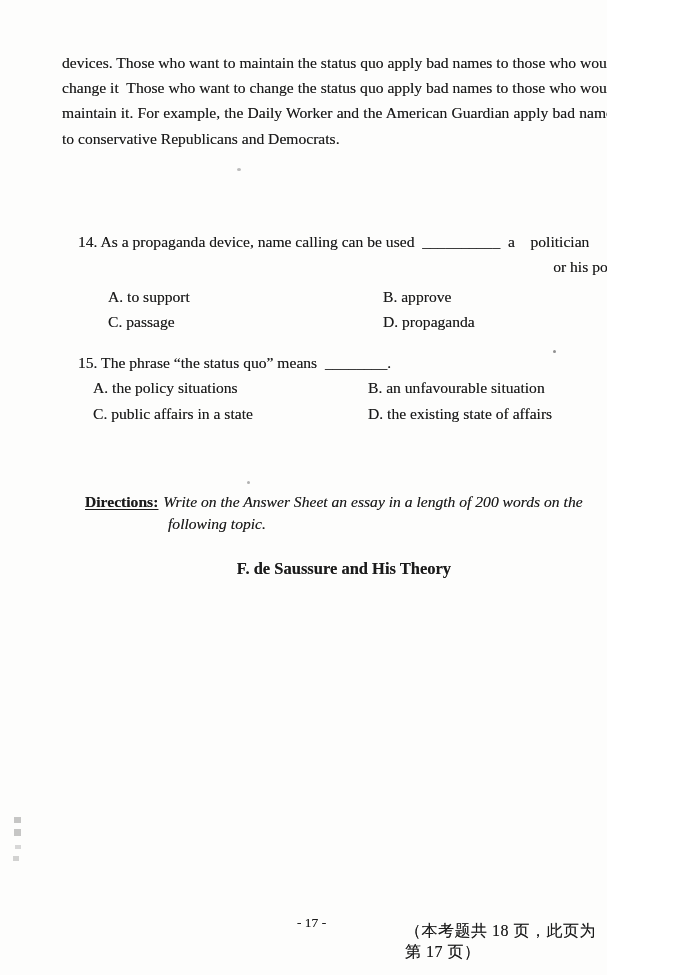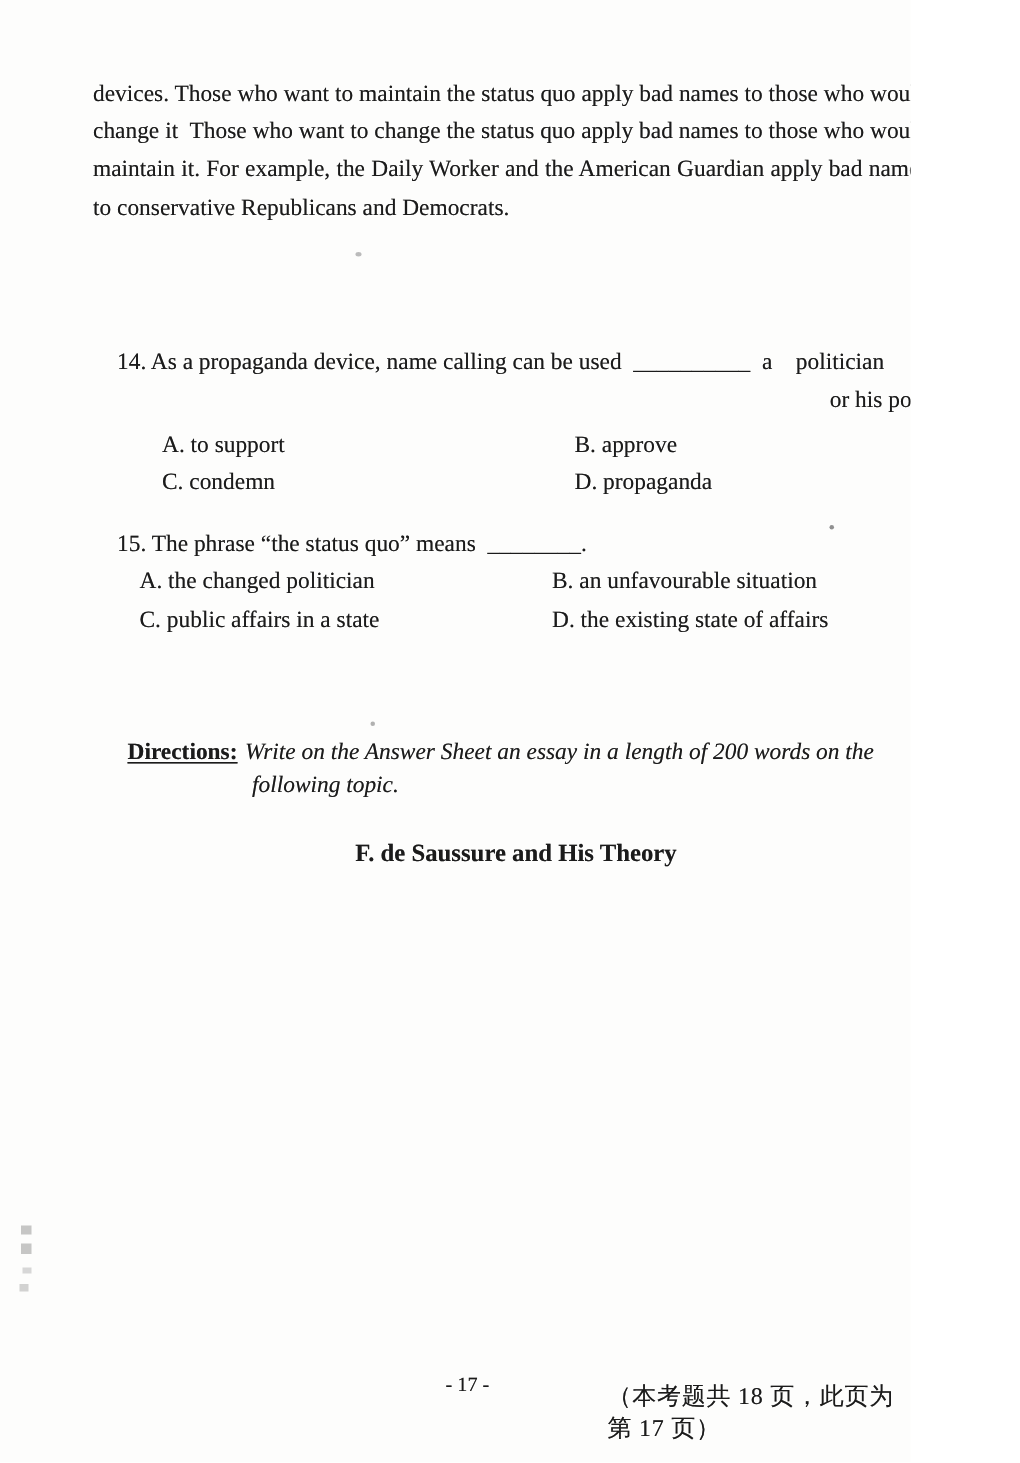--- a/index.html
+++ b/index.html
@@ -111,29 +111,29 @@
 
   <p class="para">devices. Those who want to maintain the status quo apply bad names to those who would change it&nbsp; Those who want to change the status quo apply bad names to those who would maintain it. For example, the Daily Worker and the American Guardian apply bad names to conservative Republicans and Democrats.</p>
 
 
   <div class="q" id="q14">
     <div class="stem">14. As a propaganda device, name calling can be used  __________  a    politician</div>
     <div class="stem2">or his policy.</div>
     <div class="options">
       <span>A. to support</span>
       <span>B. approve</span>
-      <span>C. condemn</span>
+      <span>C. passage</span>
       <span>D. propaganda</span>
     </div>
   </div>
 
   <div class="q" id="q15">
     <div class="stem">15. The phrase “the status quo” means  ________.</div>
     <div class="options">
-      <span>A. the changed politician</span>
+      <span>A. the policy situations</span>
       <span>B. an unfavourable situation</span>
       <span>C. public affairs in a state</span>
       <span>D. the existing state of affairs</span>
     </div>
   </div>
 
 
   <div class="dir1">
     <span class="dir-label">Directions:</span><span class="dir-ital">Write on the Answer Sheet an essay in a length of 200 words on the</span>
   </div>

